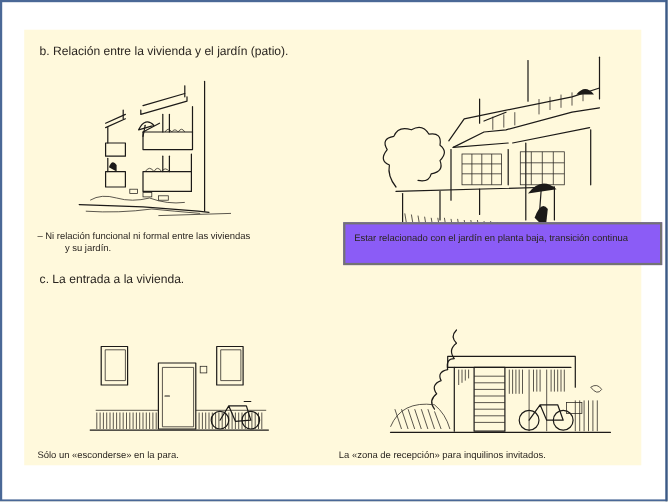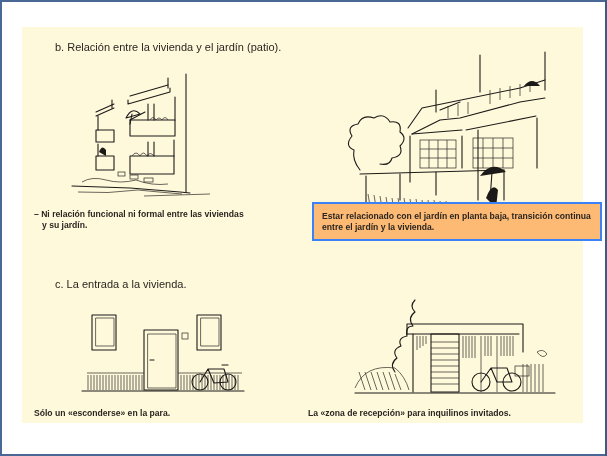--- a/index.html
+++ b/index.html
@@ -12,28 +12,28 @@
     border:2px solid #4a6896; box-sizing:content-box;
   }
   .frame-inner-right {
     position:absolute; right:0; top:0; width:2px; height:456px; background:#3d5a86;
   }
   .page {
     position:absolute; left:22px; top:27px; width:561px; height:396px;
     background:#fff9dc;
   }
   .heading {
-    position:absolute; font-size:11px; color:#2a2520; white-space:nowrap;margin-left:19px;
+    position:absolute; font-size:11px; color:#2a2520; white-space:nowrap;
   }
   .caption {
-    position:absolute; font-size:8.6px; color:#2a2520; line-height:11px;font-weight:bold;
+    position:absolute; font-size:8.6px; color:#2a2520; line-height:11px;
   }
   .highlight-box {
     position:absolute; left:312px; top:202px; width:290px; height:39px;
-    border:2px solid #3b82f6; background:#fdba74; box-sizing:border-box;
+    border:2px solid #737373; background:#8b5cf6; box-sizing:border-box;
   }
   .highlight-box .caption { left:8px; top:7px; position:absolute; width:280px; }
   svg { position:absolute; overflow:visible; }
   .ink { stroke:#1c1a18; fill:none; stroke-width:1.1; stroke-linecap:round; stroke-linejoin:round; }
   .ink-thin { stroke:#2a2622; fill:none; stroke-width:0.7; }
   .ink-fill { fill:#1c1a18; stroke:none; }
 </style>
 </head>
 <body>
 
@@ -129,31 +129,30 @@
   <path class="ink-fill" d="M140 126 q12 -16 26 -4 z"></path>
   <line class="ink" x1="152" y1="122" x2="150" y2="150"></line>
   <path class="ink-fill" d="M146 148 q6 -16 12 -8 l-2 18 z"></path>
 
   <path class="ink-thin" d="M28 144 l2 12 M34 145 l2 12 M40 146 l2 12 M46 147 l2 12 M52 148 l2 12 M58 148 l2 12 M64 148 l2 12 M70 149 l2 12 M76 149 l2 12 M82 150 l2 12 M88 150 l2 12 M94 150 l2 12 M100 151 l2 12 M106 151 l2 12 M112 152 l2 12"></path>
   <path class="ink-thin" d="M10 170 q20 -4 40 0 q30 -6 60 2 q30 -4 60 0 q20 -4 40 -2"></path>
 </svg>
 
 <div class="caption" style="left:34px; top:209px;">
   <div>– Ni relación funcional ni formal entre las viviendas</div>
-  <div style="padding-left:8px;">y su jardín.</div>
+  <div style="padding-left:8px;margin-left:17px;">y su jardín.</div>
 </div>
 
 <div class="highlight-box">
   <div class="caption">
     <div>Estar relacionado con el jardín en planta baja, transición continua</div>
-    <div>entre el jardín y la vivienda.</div>
   </div>
 </div>
 
-<div class="heading" style="left:36px; top:278px;">c.  La entrada a la vivienda.</div>
+<div class="heading" style="left:36px; top:248px;">c.  La entrada a la vivienda.</div>
 
 <svg style="left:82px;top:305px;" width="170" height="95" viewBox="0 0 170 95">
   <g class="ink">
     <rect x="10" y="10" width="24" height="35"></rect>
     <rect x="14" y="13" width="18" height="28" class="ink-thin"></rect>
     <rect x="115" y="10" width="24" height="35"></rect>
     <rect x="119" y="13" width="18" height="28" class="ink-thin"></rect>
     <rect x="62" y="25" width="34" height="60"></rect>
     <rect x="66" y="29" width="28" height="54" class="ink-thin"></rect>
     <line x1="68" y1="55" x2="72" y2="55"></line>

